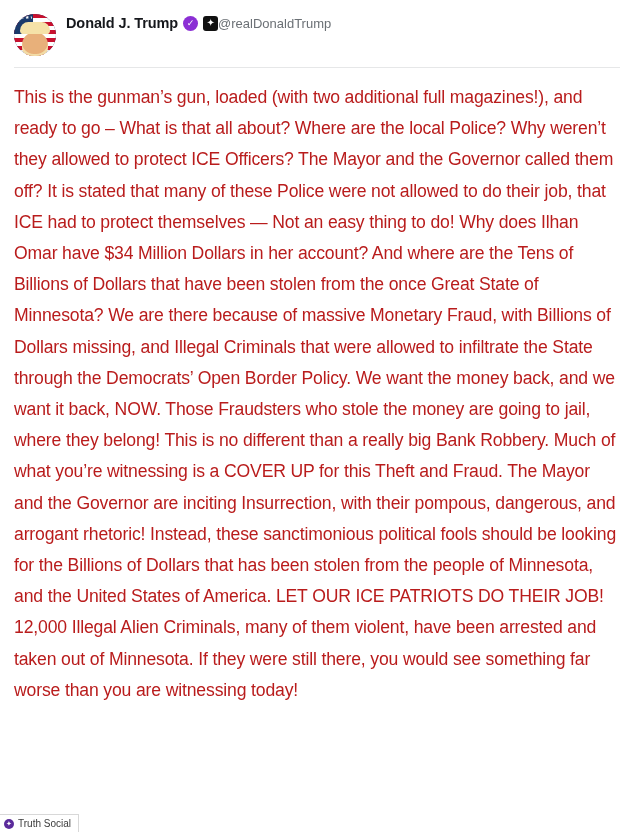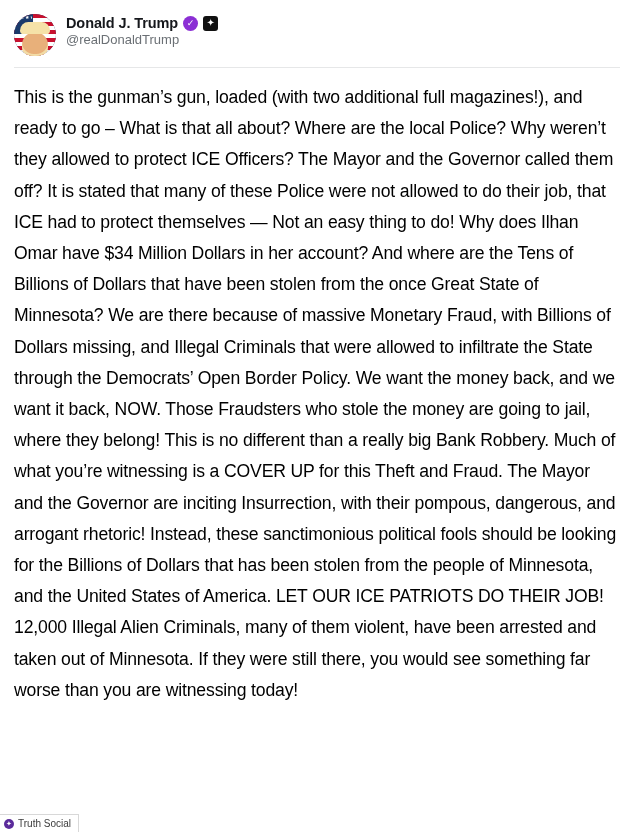--- a/index.html
+++ b/index.html
@@ -82,21 +82,21 @@
     position: absolute;
     left: 6px;
     top: 8px;
     width: 30px;
     height: 12px;
     border-radius: 14px 14px 6px 6px;
     background: #f5e2a8;
   }
   .names {
     display: flex;
-    flex-direction: column;
+    flex-direction: row;
     justify-content: center;
     padding-top: 1px;
   }
   .name-row {
     display: flex;
     align-items: center;
     gap: 5px;
   }
   .display-name {
     font-size: 14.5px;
@@ -137,21 +137,21 @@
   }
   .divider {
     height: 1px;
     background: #e6e7e8;
     margin: 11px 0 0 0;
   }
   .body-text {
     margin-top: 14px;
     font-size: 17.6px;
     line-height: 31.2px;
-    color: #000000;
+    color: #b91c1c;
     letter-spacing: -0.15px;
     white-space: pre-wrap;
     word-wrap: break-word;
   }
   .source-tag {
     position: absolute;
     left: 0;
     bottom: 0;
     display: flex;
     align-items: center;

